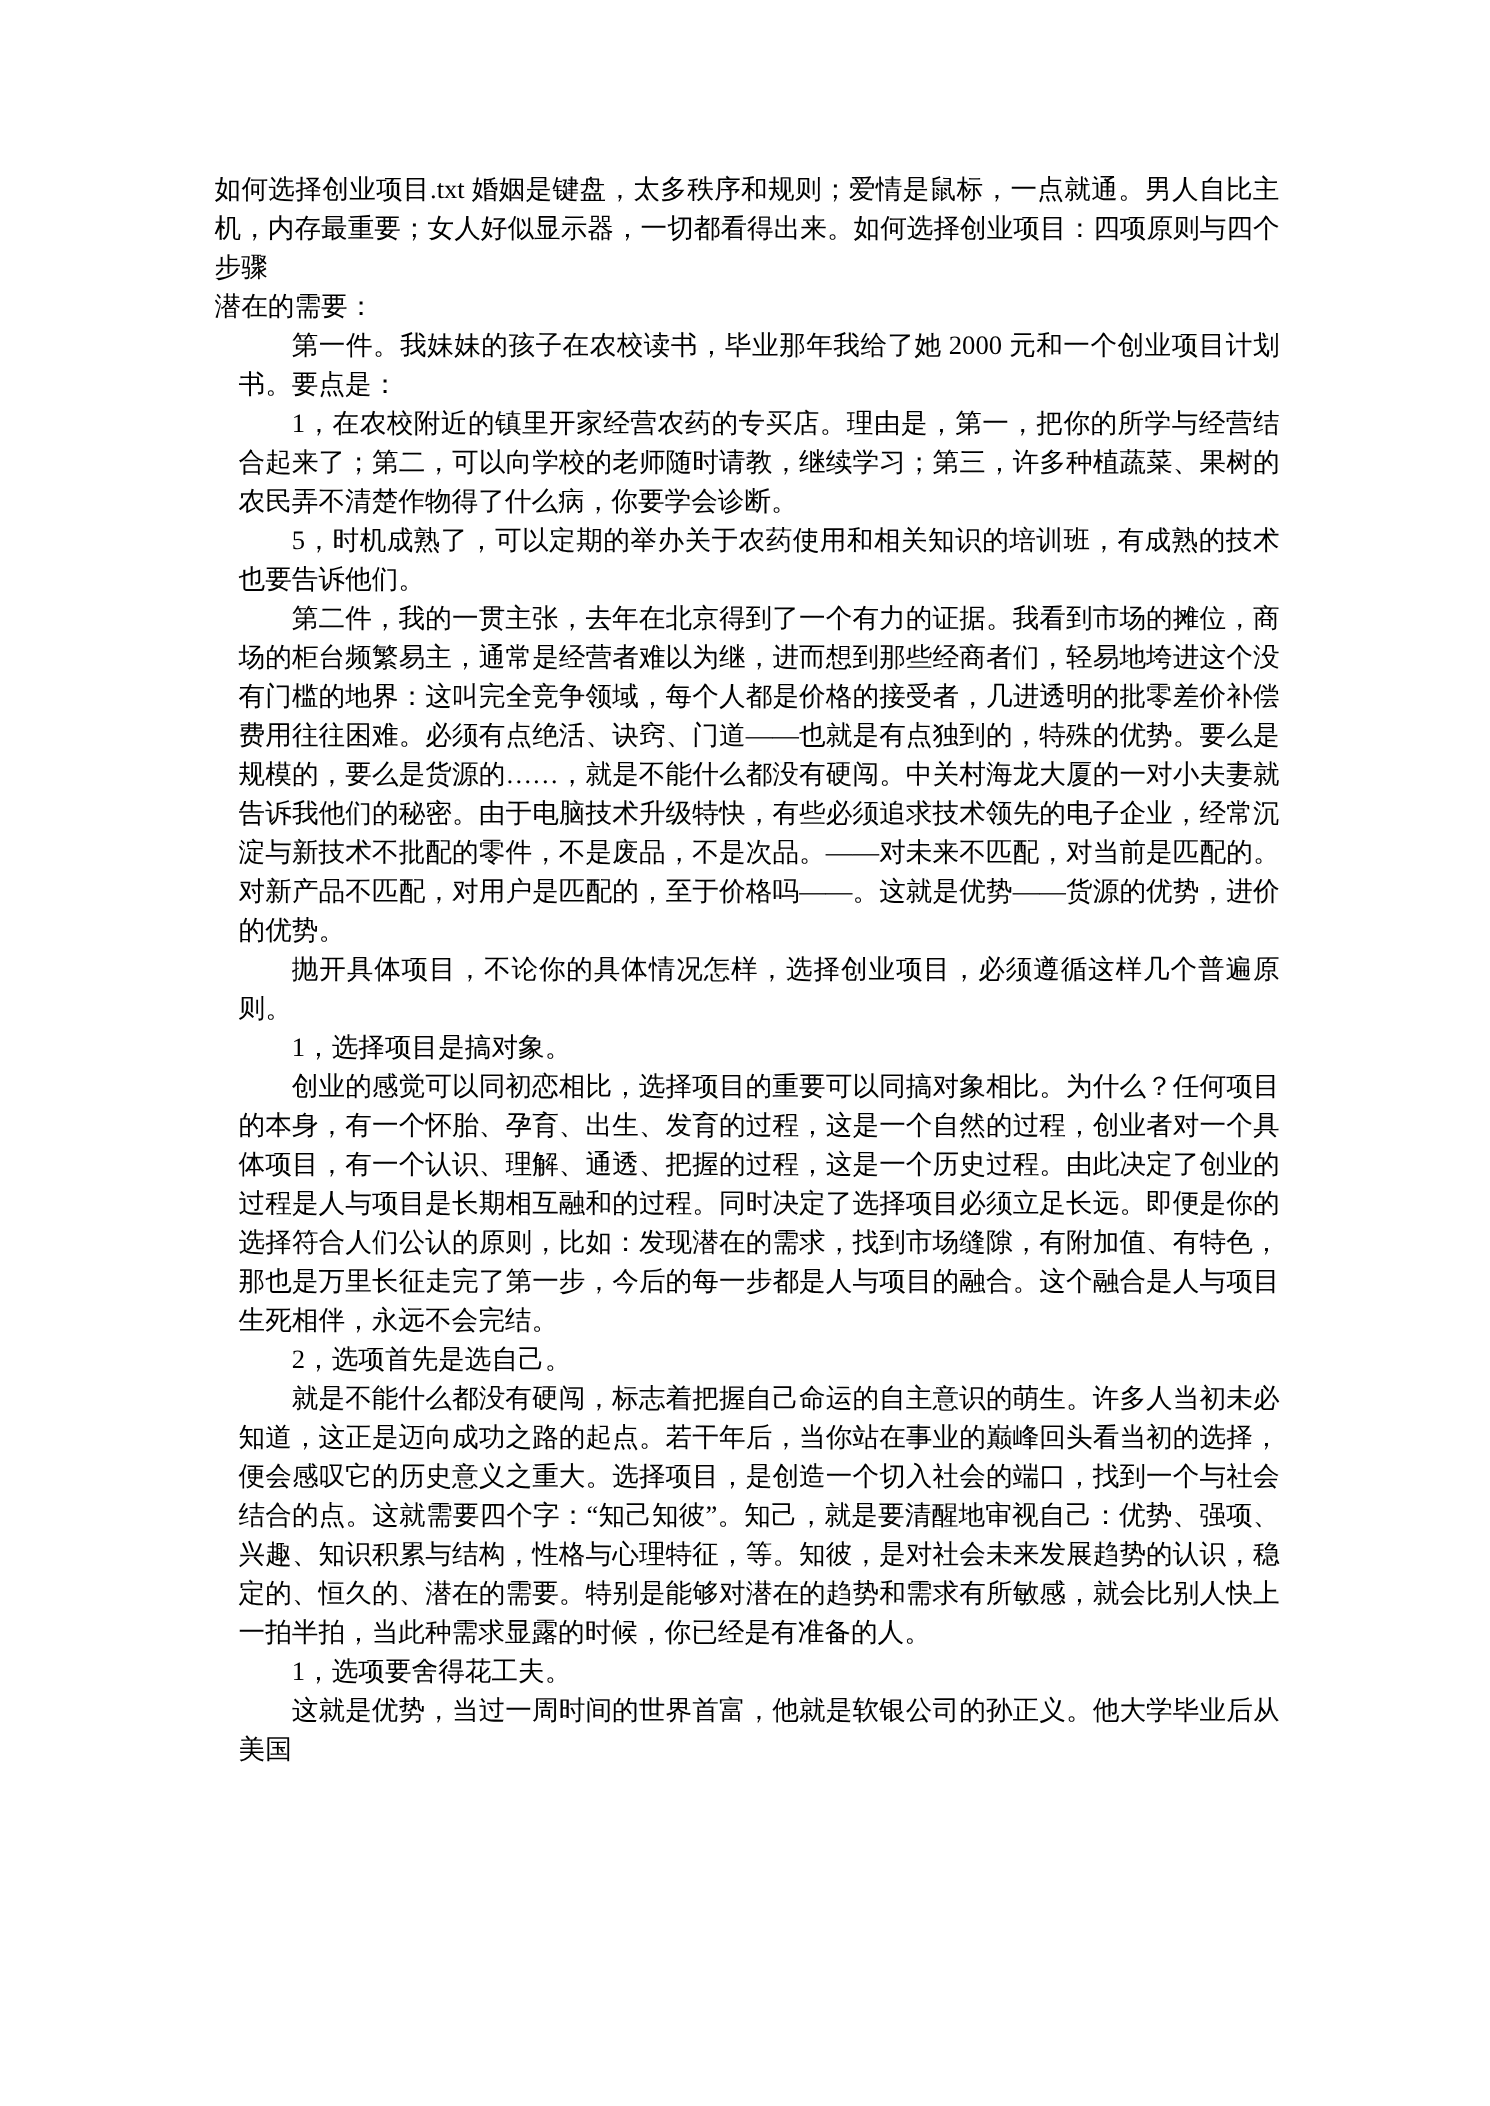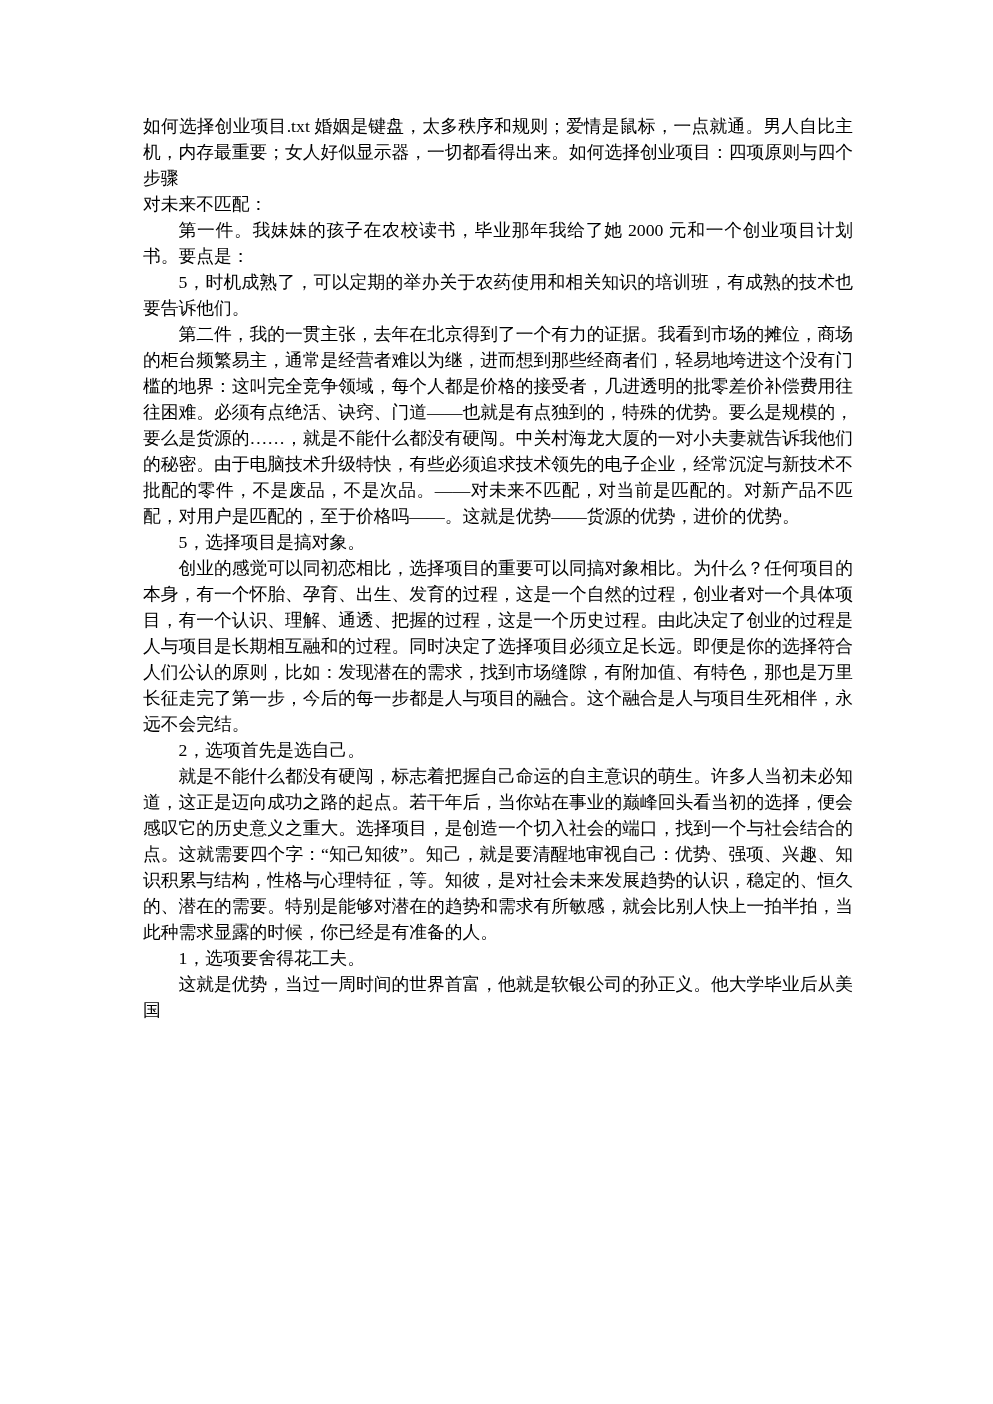--- a/index.html
+++ b/index.html
@@ -25,32 +25,35 @@
     text-justify: inter-character;
     word-break: break-all;
     overflow-wrap: break-word;
   }
   .text-block p {
     margin: 0;
     padding: 0;
   }
   .text-block p.indent {
     text-indent: 2em;
+    margin-left: 16px;
   }
 </style>
 </head>
 <body>
 
 <div class="page">
   <div class="text-block" id="document-text">
       <p>如何选择创业项目.txt 婚姻是键盘，太多秩序和规则；爱情是鼠标，一点就通。男人自比主机，内存最重要；女人好似显示器，一切都看得出来。如何选择创业项目：四项原则与四个步骤</p>
-      <p>对未来不匹配：</p>
+      <p>潜在的需要：</p>
       <p class="indent">第一件。我妹妹的孩子在农校读书，毕业那年我给了她 2000 元和一个创业项目计划书。要点是：</p>
+      <p class="indent">1，在农校附近的镇里开家经营农药的专买店。理由是，第一，把你的所学与经营结合起来了；第二，可以向学校的老师随时请教，继续学习；第三，许多种植蔬菜、果树的农民弄不清楚作物得了什么病，你要学会诊断。</p>
       <p class="indent">5，时机成熟了，可以定期的举办关于农药使用和相关知识的培训班，有成熟的技术也要告诉他们。</p>
       <p class="indent">第二件，我的一贯主张，去年在北京得到了一个有力的证据。我看到市场的摊位，商场的柜台频繁易主，通常是经营者难以为继，进而想到那些经商者们，轻易地垮进这个没有门槛的地界：这叫完全竞争领域，每个人都是价格的接受者，几进透明的批零差价补偿费用往往困难。必须有点绝活、诀窍、门道——也就是有点独到的，特殊的优势。要么是规模的，要么是货源的……，就是不能什么都没有硬闯。中关村海龙大厦的一对小夫妻就告诉我他们的秘密。由于电脑技术升级特快，有些必须追求技术领先的电子企业，经常沉淀与新技术不批配的零件，不是废品，不是次品。——对未来不匹配，对当前是匹配的。对新产品不匹配，对用户是匹配的，至于价格吗——。这就是优势——货源的优势，进价的优势。</p>
-      <p class="indent">5，选择项目是搞对象。</p>
+      <p class="indent">抛开具体项目，不论你的具体情况怎样，选择创业项目，必须遵循这样几个普遍原则。</p>
+      <p class="indent">1，选择项目是搞对象。</p>
       <p class="indent">创业的感觉可以同初恋相比，选择项目的重要可以同搞对象相比。为什么？任何项目的本身，有一个怀胎、孕育、出生、发育的过程，这是一个自然的过程，创业者对一个具体项目，有一个认识、理解、通透、把握的过程，这是一个历史过程。由此决定了创业的过程是人与项目是长期相互融和的过程。同时决定了选择项目必须立足长远。即便是你的选择符合人们公认的原则，比如：发现潜在的需求，找到市场缝隙，有附加值、有特色，那也是万里长征走完了第一步，今后的每一步都是人与项目的融合。这个融合是人与项目生死相伴，永远不会完结。</p>
       <p class="indent">2，选项首先是选自己。</p>
       <p class="indent">就是不能什么都没有硬闯，标志着把握自己命运的自主意识的萌生。许多人当初未必知道，这正是迈向成功之路的起点。若干年后，当你站在事业的巅峰回头看当初的选择，便会感叹它的历史意义之重大。选择项目，是创造一个切入社会的端口，找到一个与社会结合的点。这就需要四个字：“知己知彼”。知己，就是要清醒地审视自己：优势、强项、兴趣、知识积累与结构，性格与心理特征，等。知彼，是对社会未来发展趋势的认识，稳定的、恒久的、潜在的需要。特别是能够对潜在的趋势和需求有所敏感，就会比别人快上一拍半拍，当此种需求显露的时候，你已经是有准备的人。</p>
       <p class="indent">1，选项要舍得花工夫。</p>
       <p class="indent">这就是优势，当过一周时间的世界首富，他就是软银公司的孙正义。他大学毕业后从美国</p>
     </div>
 </div>
 
 </body></html>

